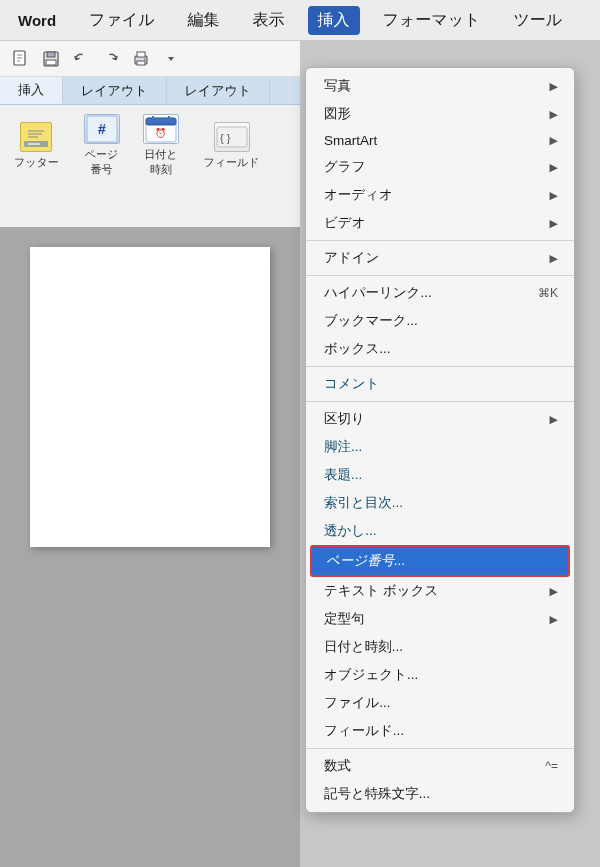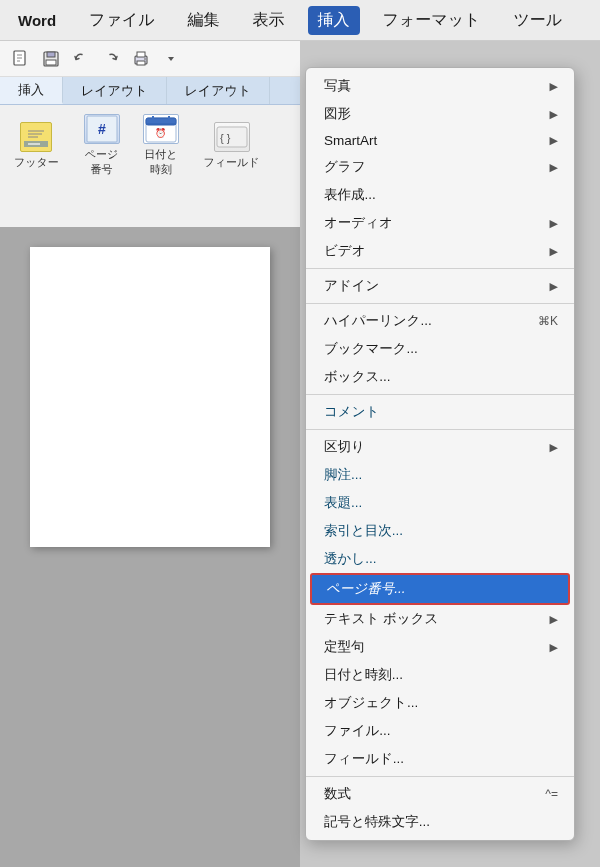--- a/index.html
+++ b/index.html
@@ -384,23 +384,20 @@
   </div>
   <div class="menu-item">
     <span>SmartArt</span>
     <span class="arrow">▶</span>
   </div>
   <div class="menu-item">
     <span>グラフ</span>
     <span class="arrow">▶</span>
   </div>
   <div class="menu-item">
-    <span>表作成...</span>
-  </div>
-  <div class="menu-item">
     <span>オーディオ</span>
     <span class="arrow">▶</span>
   </div>
   <div class="menu-item">
     <span>ビデオ</span>
     <span class="arrow">▶</span>
   </div>
 
   <div class="menu-separator"></div>
 

